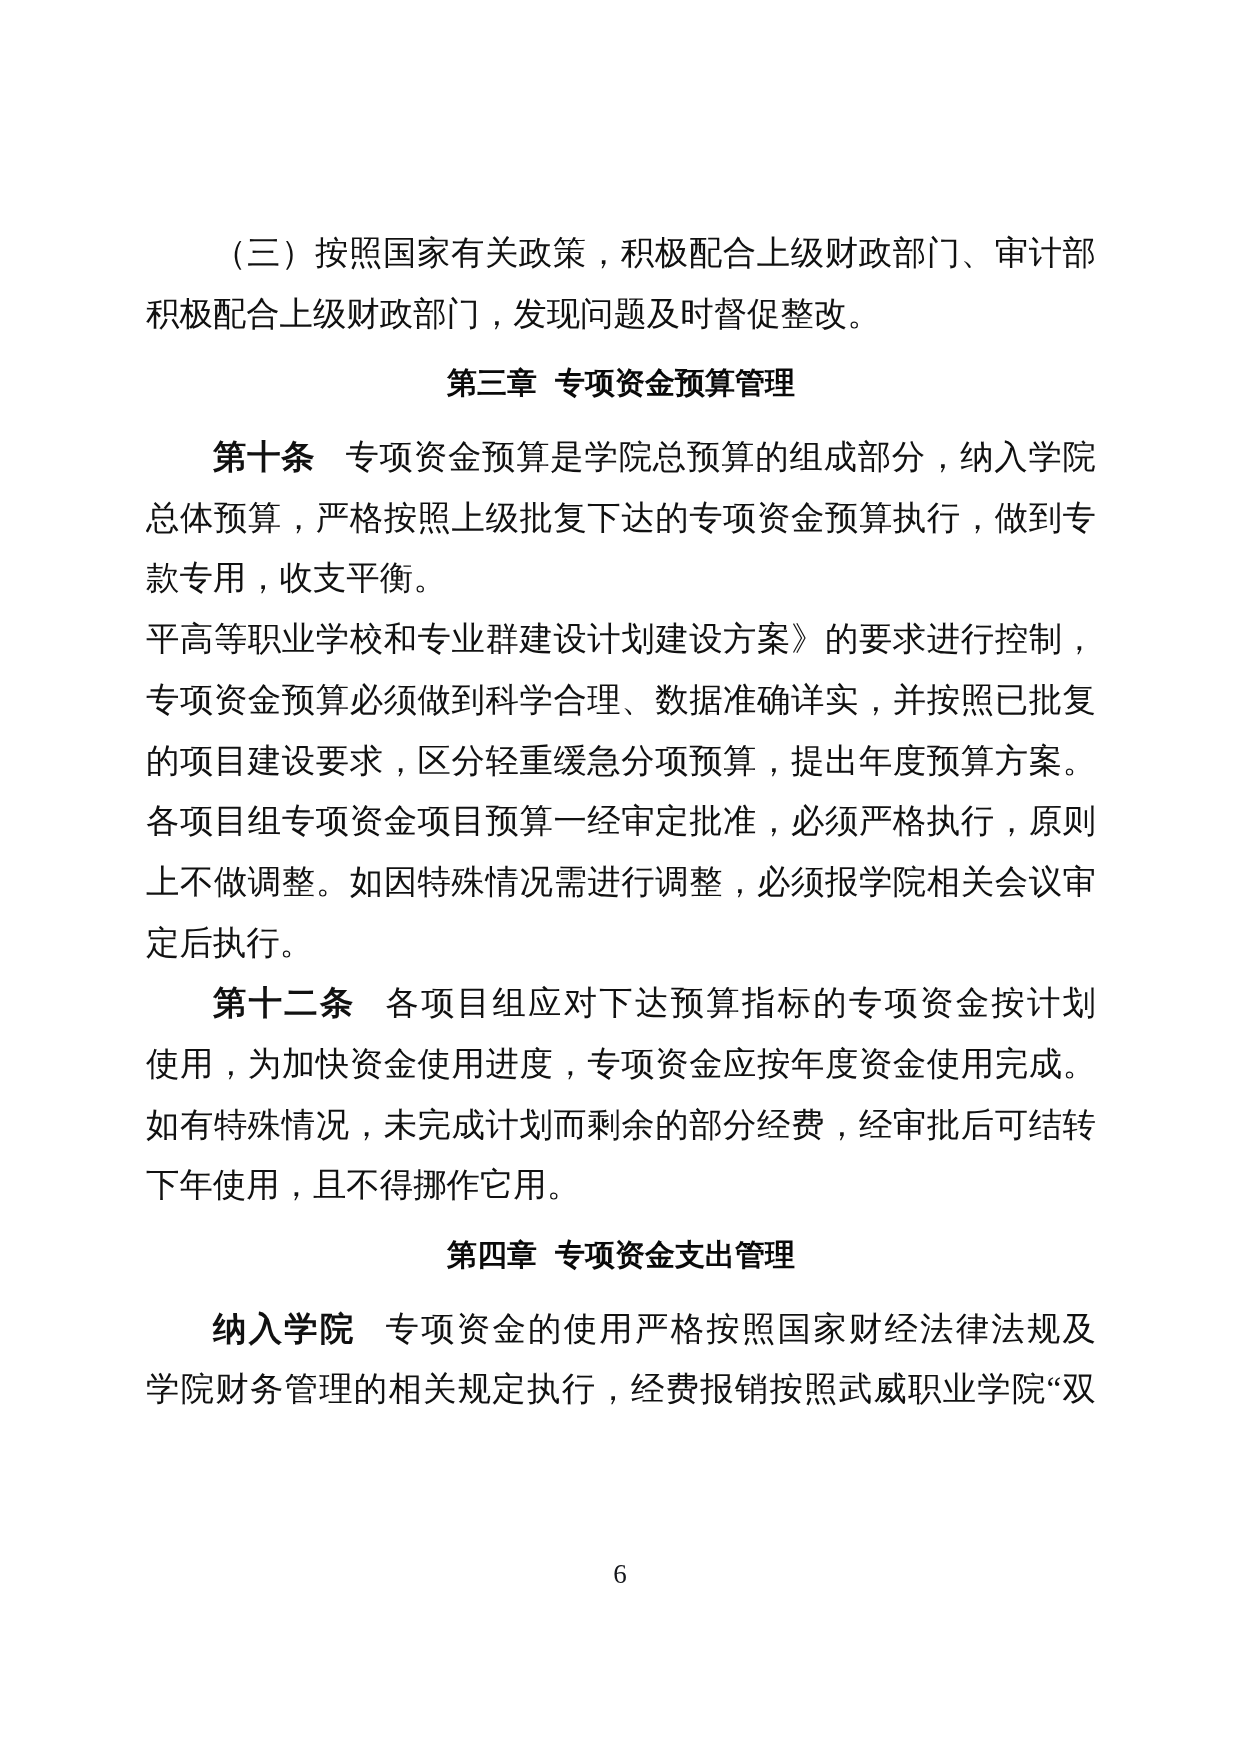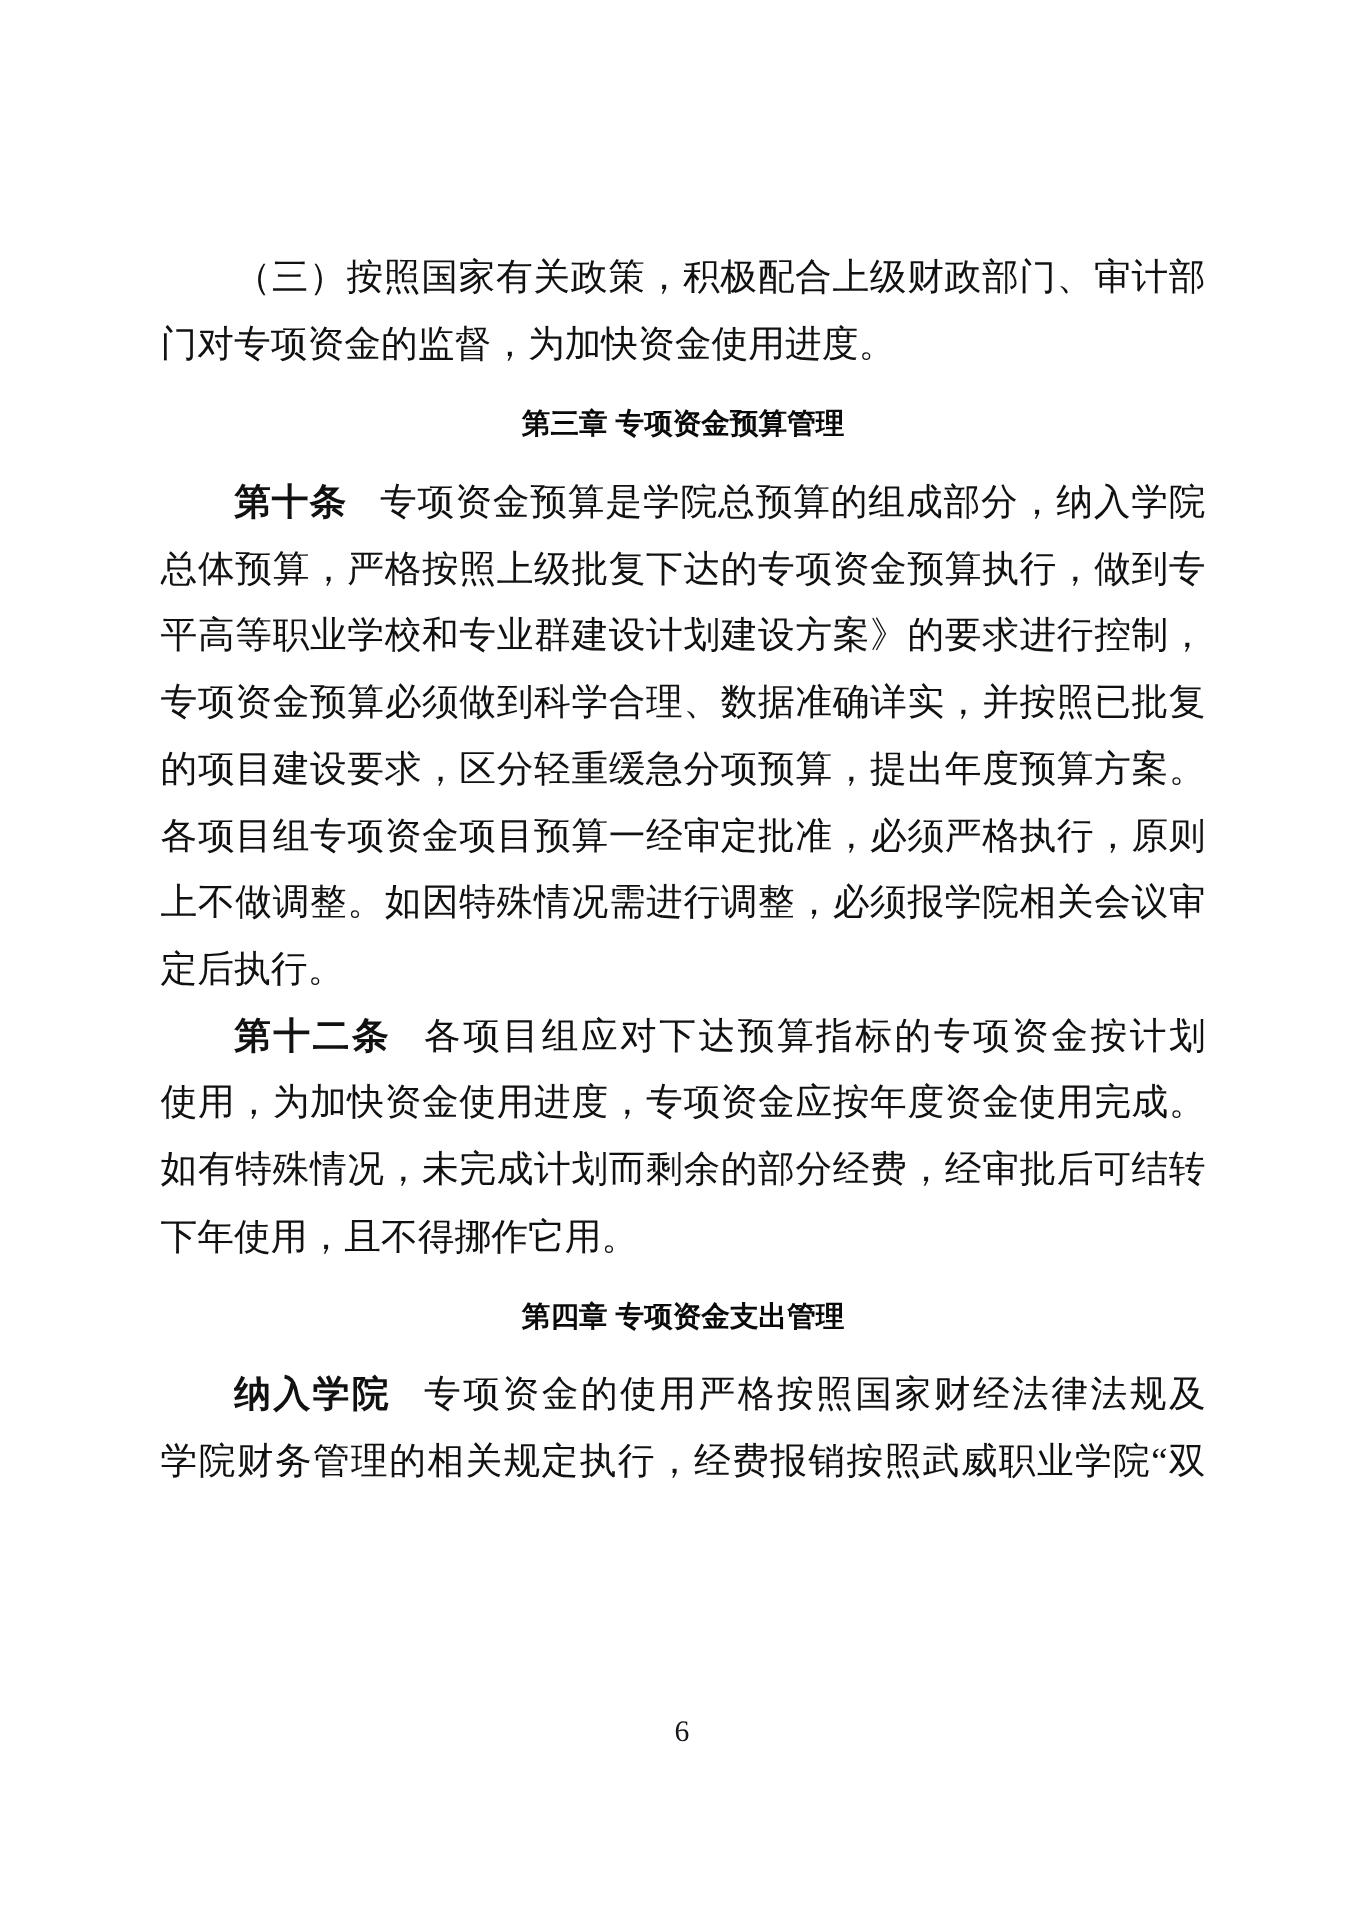--- a/index.html
+++ b/index.html
@@ -38,25 +38,25 @@
     text-align-last: left;
   }
   .art {
     font-weight: 700;
     margin-right: 30px;
   }
   .chapter {
     height: 60.7px;
     line-height: 60.7px;
     margin: 11px 0;
-    font-size: 26px;
+    font-size: 30px;
     font-weight: 700;
     text-align: left;
     text-align-last: center;
-    font-family: Liberation Sans, sans-serif;
+    font-family: Liberation Mono, monospace;
     color: #0a0a0a;
   }
   .footer {
     position: absolute;
     left: 0;
     top: 1556px;
     width: 100%;
     text-align: center;
     font-size: 27px;
     line-height: 36px;
@@ -64,26 +64,27 @@
     font-family: "Liberation Serif", "DejaVu Serif", serif;
   }
 </style>
 </head>
 <body>
 
 <div class="page">
   <div class="content">
 
     <div class="line indent">（三）按照国家有关政策，积极配合上级财政部门、审计部</div>
-    <div class="line end">门对专项资金的监督，为加快资金使用进度。</div>
+    <div class="line end">积极配合上级财政部门，发现问题及时督促整改。</div>
 
     <div class="chapter">第三章 专项资金预算管理</div>
 
     <div class="line indent"><span class="art">第十条</span><span>专项资金预算是学院总预算的组成部分，纳入学院</span></div>
     <div class="line">总体预算，严格按照上级批复下达的专项资金预算执行，做到专</div>
+    <div class="line end">款专用，收支平衡。</div>
 
     <div class="line">平高等职业学校和专业群建设计划建设方案》的要求进行控制，</div>
     <div class="line">专项资金预算必须做到科学合理、数据准确详实，并按照已批复</div>
     <div class="line">的项目建设要求，区分轻重缓急分项预算，提出年度预算方案。</div>
     <div class="line">各项目组专项资金项目预算一经审定批准，必须严格执行，原则</div>
     <div class="line">上不做调整。如因特殊情况需进行调整，必须报学院相关会议审</div>
     <div class="line end">定后执行。</div>
 
     <div class="line indent"><span class="art">第十二条</span><span>各项目组应对下达预算指标的专项资金按计划</span></div>
     <div class="line">使用，为加快资金使用进度，专项资金应按年度资金使用完成。</div>

